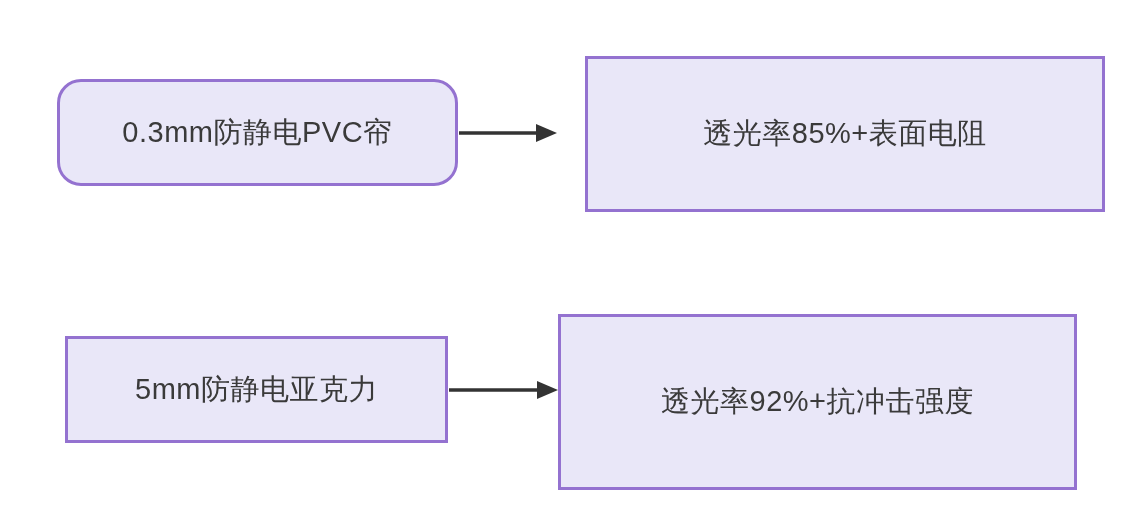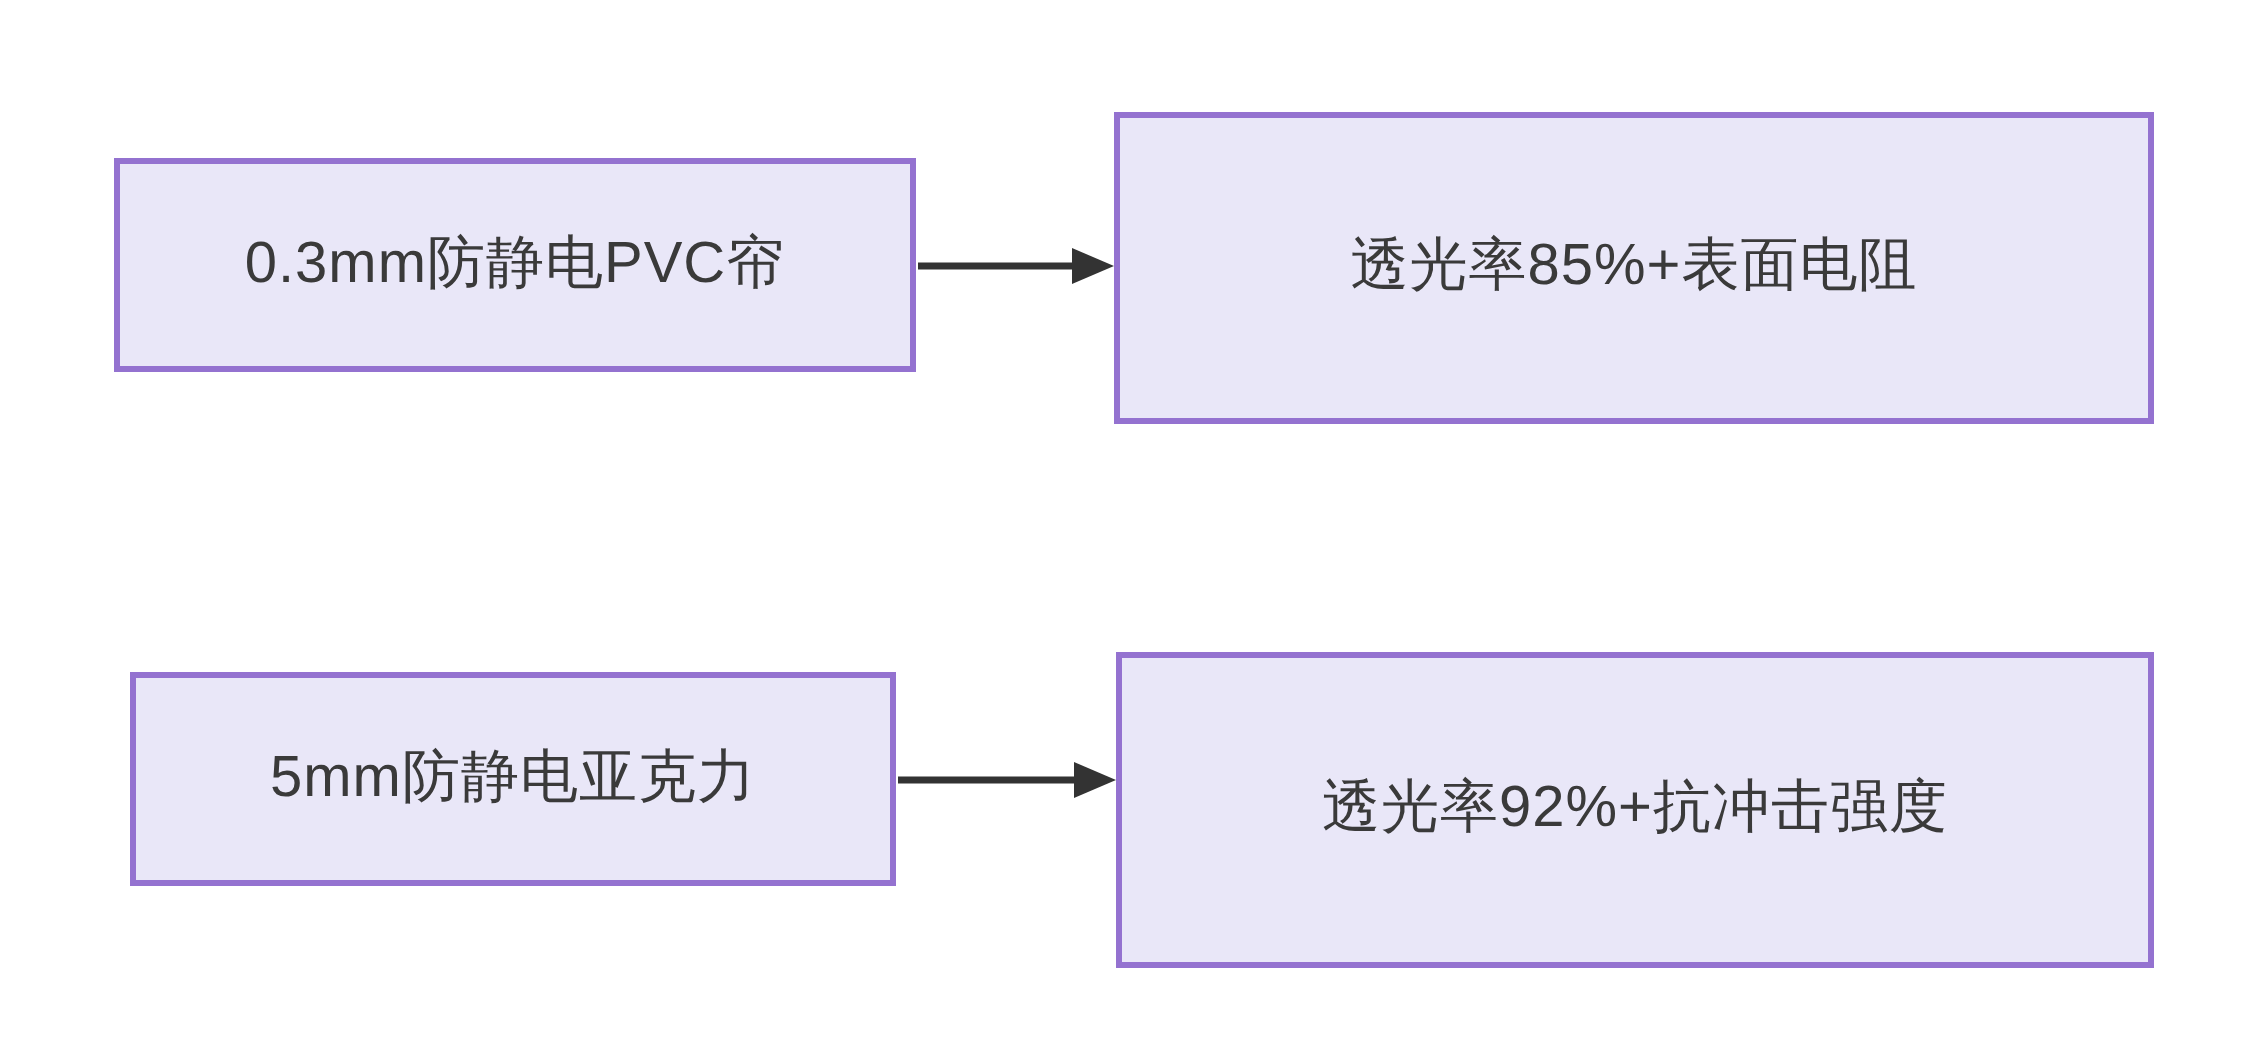--- a/index.html
+++ b/index.html
@@ -28,24 +28,24 @@
     color: var(--text);
     display: flex;
     flex-direction: column;
     align-items: center;
     justify-content: center;
     text-align: center;
     font-size: 29px;
     line-height: 1.42;
     letter-spacing: 0.5px;
   }
-  #node-src-1 { left: 57px;  top: 79px;  width: 401px; height: 107px; }
-  #node-tgt-1 { left: 557px; top: 56px;  width: 520px; height: 156px; gap: 48px; }
+  #node-src-1 { left: 57px;  top: 79px;  width: 401px; height: 107px; border-radius: 24px; }
+  #node-tgt-1 { left: 585px; top: 56px;  width: 520px; height: 156px; gap: 48px; }
   #node-src-2 { left: 65px;  top: 336px; width: 383px; height: 107px; }
-  #node-tgt-2 { left: 558px; top: 326px; width: 519px; height: 158px; }
+  #node-tgt-2 { left: 558px; top: 314px; width: 519px; height: 176px; }
   .node .line { display: block; }
   svg.connectors {
     position: absolute;
     left: 0; top: 0;
     width: 1134px; height: 524px;
     pointer-events: none;
   }
   svg.connectors line { stroke: var(--arrow); stroke-width: 3.5; }
   svg.connectors polygon { fill: var(--arrow); }
 </style>

